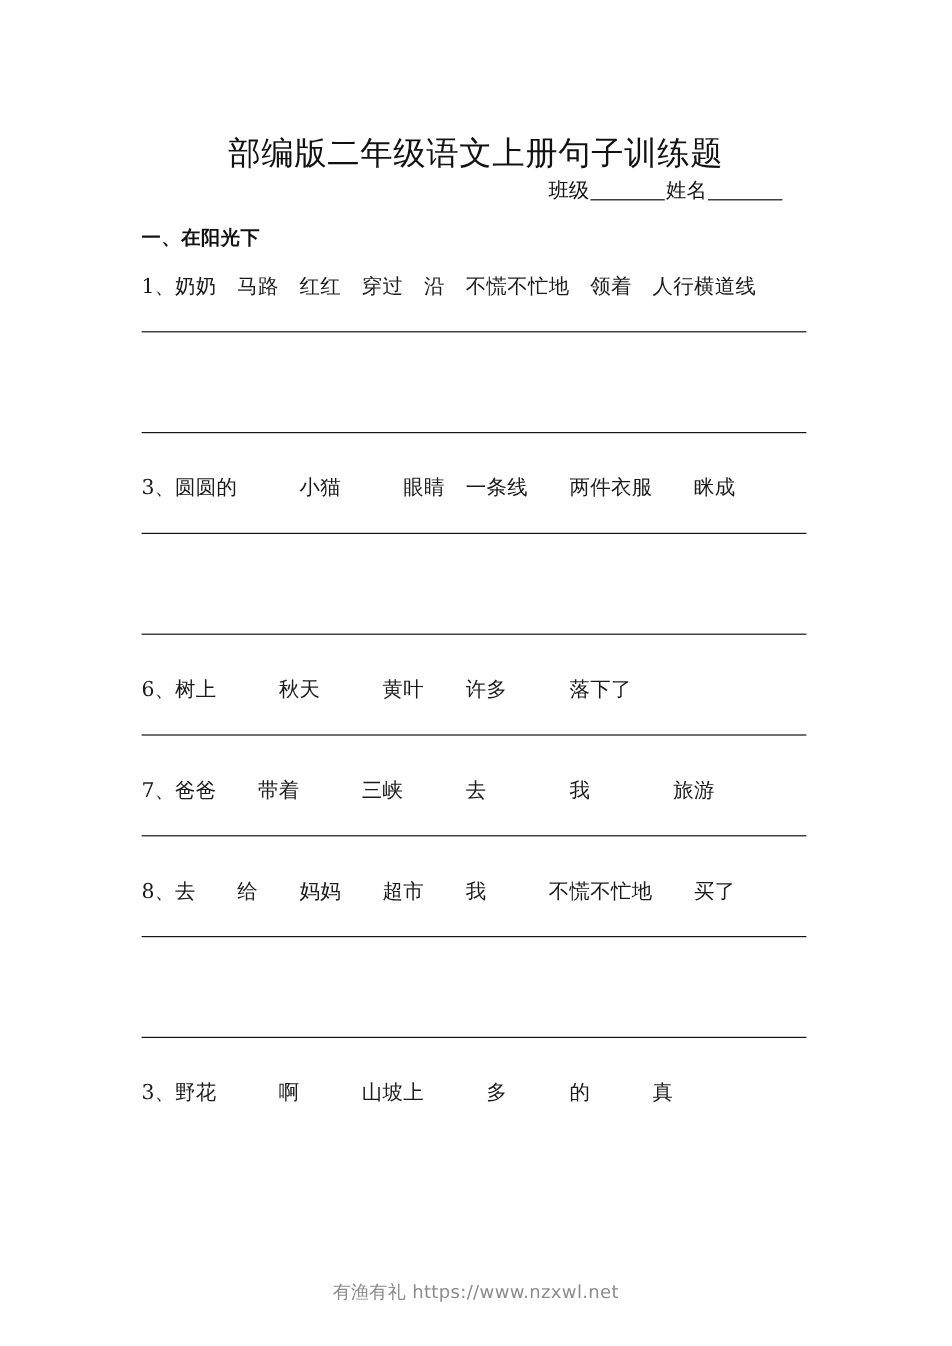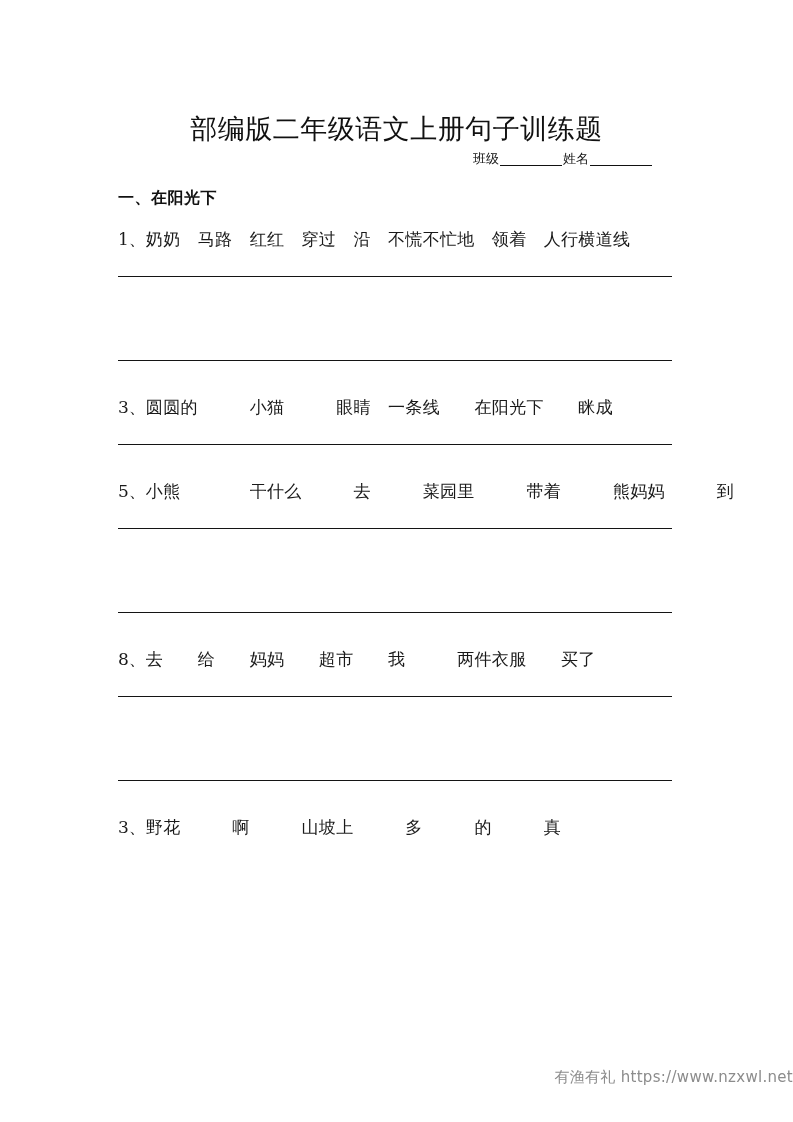--- a/index.html
+++ b/index.html
@@ -37,21 +37,21 @@
     letter-spacing: 0.5px;
     color: #111111;
     font-weight: normal;
   }
 
   
   .meta-line {
     position: absolute;
     right: 140px;
     top: 146px;
-    font-size: 13px;
+    font-size: 17px;
     line-height: 26px;
     color: #111111;
     white-space: nowrap;
   }
   .meta-line .blank {
     display: inline-block;
     border-bottom: 1.4px solid #111111;
     width: 62px;
     height: 17px;
     vertical-align: -3px;
@@ -103,21 +103,21 @@
     height: 0;
     border-bottom: 1.6px solid #141414;
   }
 
   
   .footer-watermark {
     position: absolute;
     left: 0;
     top: 1066px;
     width: 793px;
-    text-align: right;
+    text-align: center;
     font-family: "DejaVu Sans", "Liberation Sans", sans-serif;
     font-size: 15px;
     line-height: 22px;
     color: #8c8c8c;
     letter-spacing: 0.3px;
   }
 </style>
 </head>
 <body>
 
@@ -136,37 +136,41 @@
     <div class="qitem">
       <div class="qtext"><span class="num">1、</span><span>奶奶　马路　红红　穿过　沿　不慌不忙地　领着　人行横道线</span></div>
       <div class="answer-rule"></div>
     </div>
 
     <div class="qitem">
       <div class="answer-rule"></div>
     </div>
 
     <div class="qitem">
-      <div class="qtext"><span class="num">3、</span><span>圆圆的　　　小猫　　　眼睛　一条线　　在阳光下　　眯成</span></div>
+      <div class="qtext"><span class="num">3、</span><span>圆圆的　　　小猫　　　眼睛　一条线　　两件衣服　　眯成</span></div>
       <div class="answer-rule"></div>
     </div>
 
 
     <div class="qitem">
-      <div class="qtext"><span class="num">5、</span><span>小熊　　　　干什么　　　去　　　菜园里　　　带着　　　熊妈妈　　　到</span></div>
       <div class="answer-rule"></div>
     </div>
 
     <div class="qitem">
+      <div class="qtext"><span class="num">6、</span><span>树上　　　秋天　　　黄叶　　许多　　　落下了</span></div>
       <div class="answer-rule"></div>
     </div>
 
+    <div class="qitem">
+      <div class="qtext"><span class="num">7、</span><span>爸爸　　带着　　　三峡　　　去　　　　我　　　　旅游</span></div>
+      <div class="answer-rule"></div>
+    </div>
 
     <div class="qitem">
-      <div class="qtext"><span class="num">8、</span><span>去　　给　　妈妈　　超市　　我　　　两件衣服　　买了</span></div>
+      <div class="qtext"><span class="num">8、</span><span>去　　给　　妈妈　　超市　　我　　　不慌不忙地　　买了</span></div>
       <div class="answer-rule"></div>
     </div>
 
     <div class="qitem">
       <div class="answer-rule"></div>
     </div>
 
     <div class="qitem">
       <div class="qtext"><span class="num">3、</span><span>野花　　　啊　　　山坡上　　　多　　　的　　　真</span></div>
     </div>

